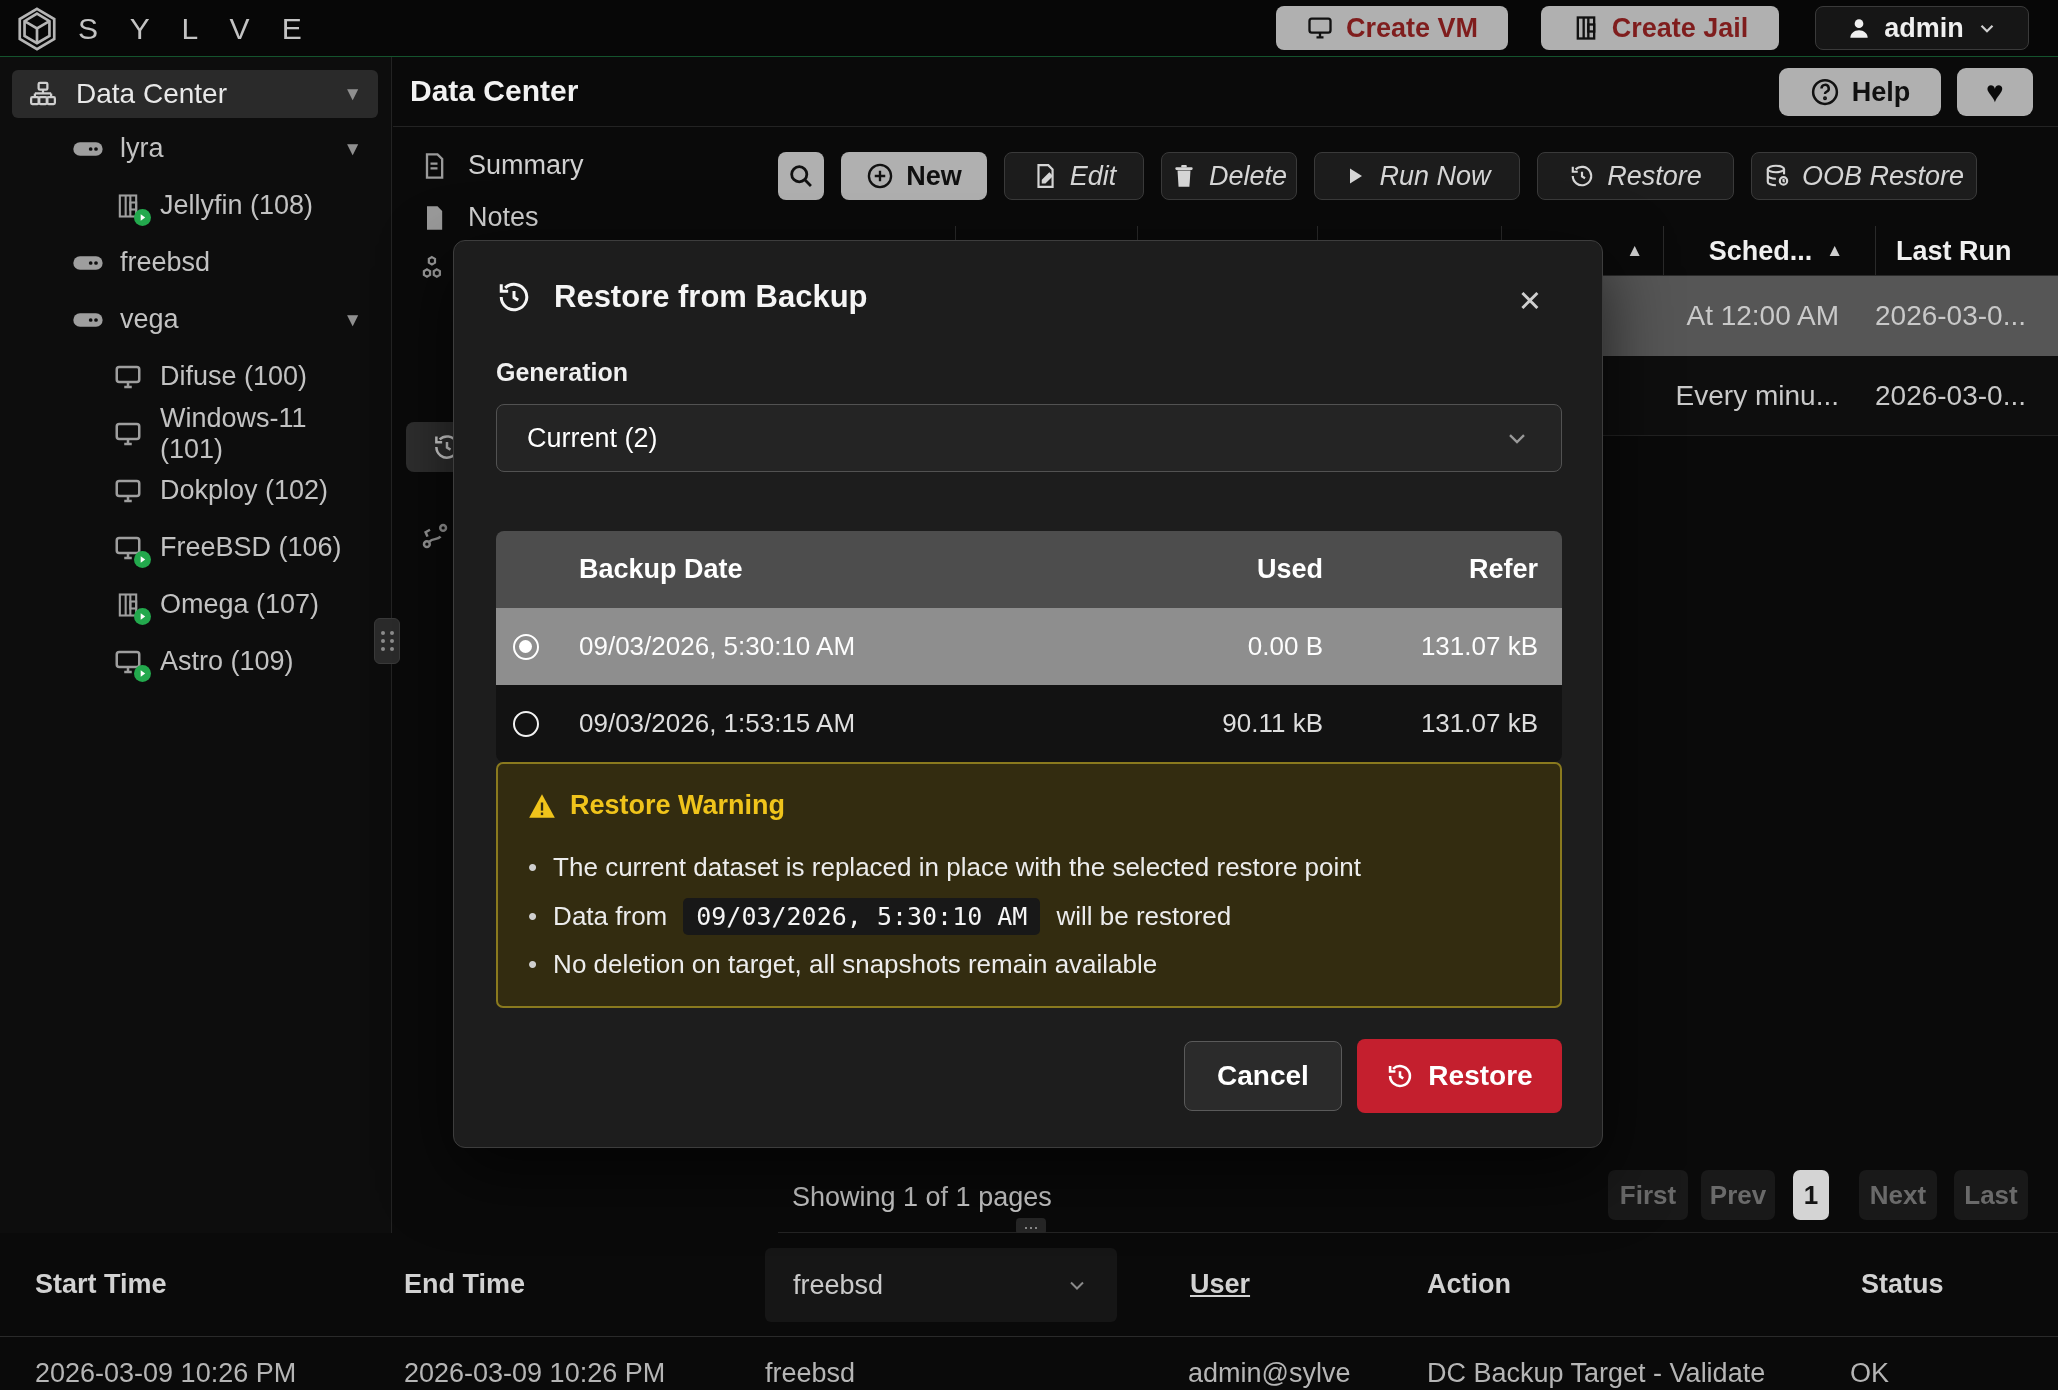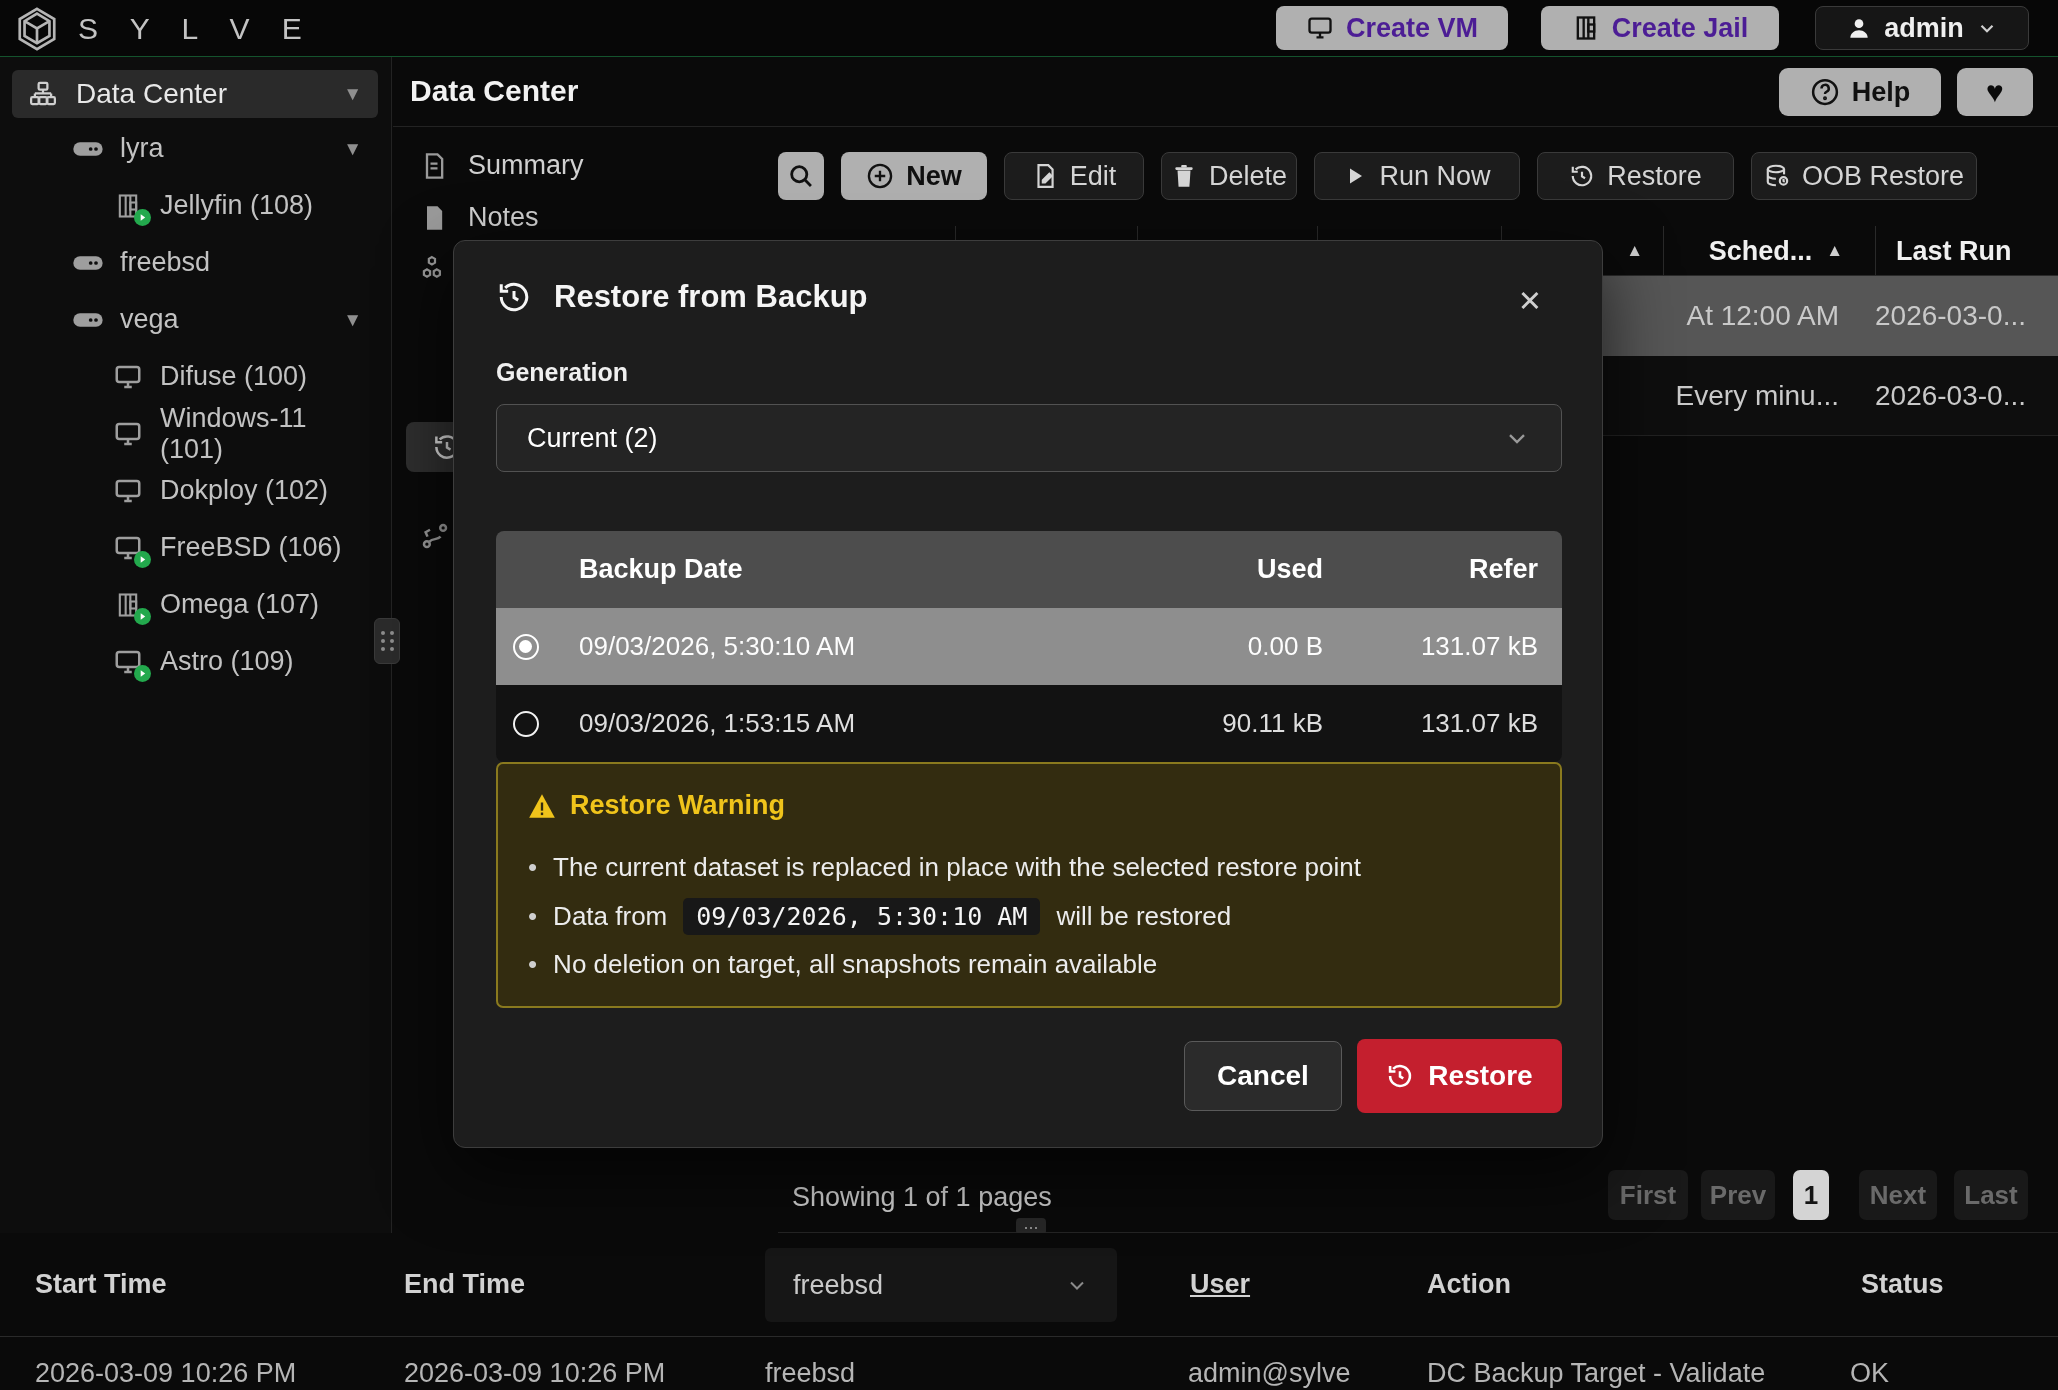--- a/index.html
+++ b/index.html
@@ -6,21 +6,21 @@
   html,body { background:#000; }
   body { font-family:"Liberation Sans","DejaVu Sans",sans-serif; }
   .stage { position:relative; width:2058px; height:1390px; background:#0a0a0a; overflow:hidden; color:#ddd; }
   svg { display:block; }
 
   
   .top-header { position:absolute; left:0; top:0; width:2058px; height:57px; background:#070707; border-bottom:1px solid #14532d; }
   .brand { position:absolute; left:14px; top:5px; display:flex; align-items:center; gap:18px; }
   .brand-text { color:#c3c3c3; font-size:30px; letter-spacing:12px; font-weight:500; }
   .hdr-btn { position:absolute; top:6px; height:44px; border-radius:8px; display:flex; align-items:center; justify-content:center; gap:12px; font-size:27px; font-weight:600; cursor:pointer; }
-  .hdr-light { background:#b0b0b0; color:#4c1d95; }
+  .hdr-light { background:#b0b0b0; color:#7f1d1d; }
   .btn-create-vm { left:1276px; width:232px; }
   .btn-create-jail { left:1541px; width:238px; }
   .btn-admin { left:1815px; width:214px; background:#161616; border:1px solid #3a3a3a; color:#efefef; }
 
   
   .sidebar { position:absolute; left:0; top:57px; width:392px; height:1176px; background:#0d0d0d; border-right:1px solid #232323; }
   .dc-item { position:absolute; left:12px; top:13px; width:366px; height:48px; background:#2a2a2a; border-radius:6px; display:flex; align-items:center; gap:18px; padding:0 16px; color:#e8e8e8; font-size:28px; cursor:pointer; }
   .dc-item .grow { flex:1; }
   .caret { color:#8f8f8f; font-size:19px; }
   .tree { position:absolute; left:0; top:63px; width:392px; }
@@ -44,21 +44,21 @@
   
   .subnav { position:absolute; left:394px; top:128px; width:382px; height:1104px; }
   .subnav-item { position:absolute; left:26px; display:flex; align-items:center; gap:20px; color:#d0d0d0; font-size:27px; cursor:pointer; }
   .subnav-item .icn { color:#9a9a9a; }
   .sn-restore-box { position:absolute; left:12px; top:294px; width:70px; height:50px; background:#2f2f2f; border-radius:8px; display:flex; align-items:center; padding-left:26px; color:#d6d6d6; cursor:pointer; }
 
   
   .toolbar { position:absolute; left:778px; top:152px; height:48px; display:flex; gap:17px; }
   .tb-btn { height:48px; border-radius:8px; display:flex; align-items:center; justify-content:center; gap:12px; font-size:27px; cursor:pointer; }
   .tb-light { background:#b0b0b0; color:#101010; font-weight:600; }
-  .tb-dark { background:#1c1c1c; border:1px solid #3a3a3a; color:#d5d5d5; }
+  .tb-dark { background:#1c1c1c; border:1px solid #3a3a3a; color:#d5d5d5;font-style:italic; }
   .tb-search { width:46px; }
   .tb-new { width:146px; }
   .tb-edit { width:140px; }
   .tb-delete { width:136px; }
   .tb-run { width:206px; }
   .tb-restore { width:197px; }
   .tb-oob { width:226px; }
 
   
   .sched-table { position:absolute; left:778px; top:226px; width:1280px; height:210px; }

